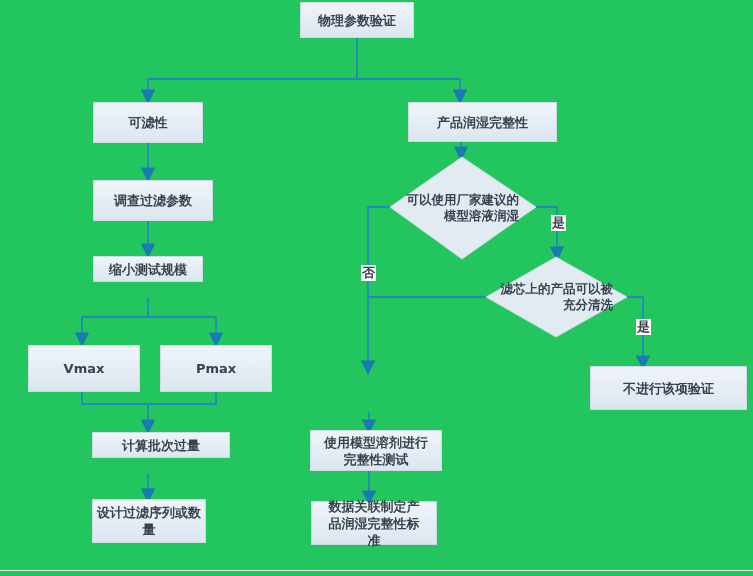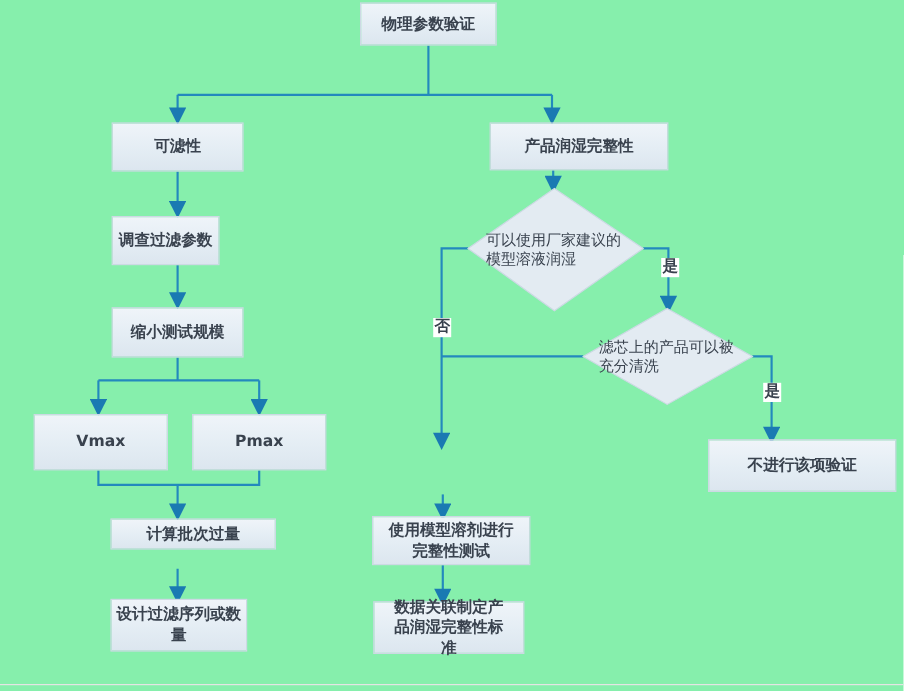--- a/index.html
+++ b/index.html
@@ -5,51 +5,51 @@
   :root{
     --line-color:#2389bd;
     --arrow-color:#1a7ab2;
     --node-fill-top:#eff4f9;
     --node-fill-bot:#dce6ef;
     --node-border:#cdd9e4;
     --text-color:#39424e;
   }
   html,body{margin:0;padding:0;background:#ffffff;}
   .canvas{
-    position:relative;width:753px;height:576px;background:#86efac;overflow:hidden;
+    position:relative;width:753px;height:576px;background:#22c55e;overflow:hidden;
     font-family:"DejaVu Sans","Liberation Sans",sans-serif;
   }
   svg.wires{position:absolute;left:0;top:0;width:753px;height:576px;}
   .edge{stroke:var(--line-color);stroke-width:1.8;fill:none;}
   .arrowhead{fill:var(--arrow-color);}
   .diamond{fill:#e3ebf2;stroke:var(--node-border);stroke-width:1;}
   .node{
     position:absolute;box-sizing:border-box;
     display:flex;align-items:center;justify-content:center;text-align:center;
     background:linear-gradient(180deg,var(--node-fill-top) 0%,#e4edf4 55%,var(--node-fill-bot) 100%);
     border:1px solid var(--node-border);
     color:var(--text-color);font-size:13px;line-height:17px;font-weight:600;
   }
   
   #n-root{left:300px;top:2px;width:114px;height:36px;}
   #n-filterability{left:93px;top:102px;width:110px;height:41px;}
-  #n-investigate{left:93px;top:180px;width:90px;height:41px;}
-  #n-scale-down{left:93px;top:256px;width:110px;height:42px;}
+  #n-investigate{left:93px;top:180px;width:120px;height:41px;}
+  #n-scale-down{left:93px;top:256px;width:110px;height:26px;font-family:Liberation Serif, serif;}
   #n-vmax{left:28px;top:345px;width:112px;height:47px;}
   #n-pmax{left:160px;top:345px;width:112px;height:47px;}
   #n-batch-excess{left:92px;top:432px;width:138px;height:26px;}
   #n-design-sequence{left:92px;top:499px;width:114px;height:44px;padding:0 4px;}
   #n-product-wetting{left:408px;top:102px;width:149px;height:40px;}
   #n-test-product{left:311px;top:371px;width:130px;height:41px;padding:0 10px;}
   #n-test-solvent{left:310px;top:430px;width:132px;height:41px;padding:0 11px;}
   #n-data-corr{left:311px;top:501px;width:126px;height:44px;padding:0 14px;}
   #n-skip-validation{left:590px;top:366px;width:157px;height:44px;}
   .dlabel{
-    position:absolute;width:114px;text-align:left;
-    color:var(--text-color);font-size:12.5px;line-height:16px;font-weight:400;
+    position:absolute;width:114px;text-align:right;
+    color:var(--text-color);font-size:12.5px;line-height:16px;font-weight:700;
   }
   #dl-model{left:405px;top:192px;}
   #dl-rinse{left:499px;top:281px;}
   .edge-label{
     position:absolute;background:#ffffff;color:var(--text-color);
     font-size:13px;line-height:14px;font-weight:600;padding:1px 1px;
   }
   #el-yes1{left:551px;top:215px;}
   #el-no1{left:361px;top:265px;}
   #el-yes2{left:636px;top:319px;}

